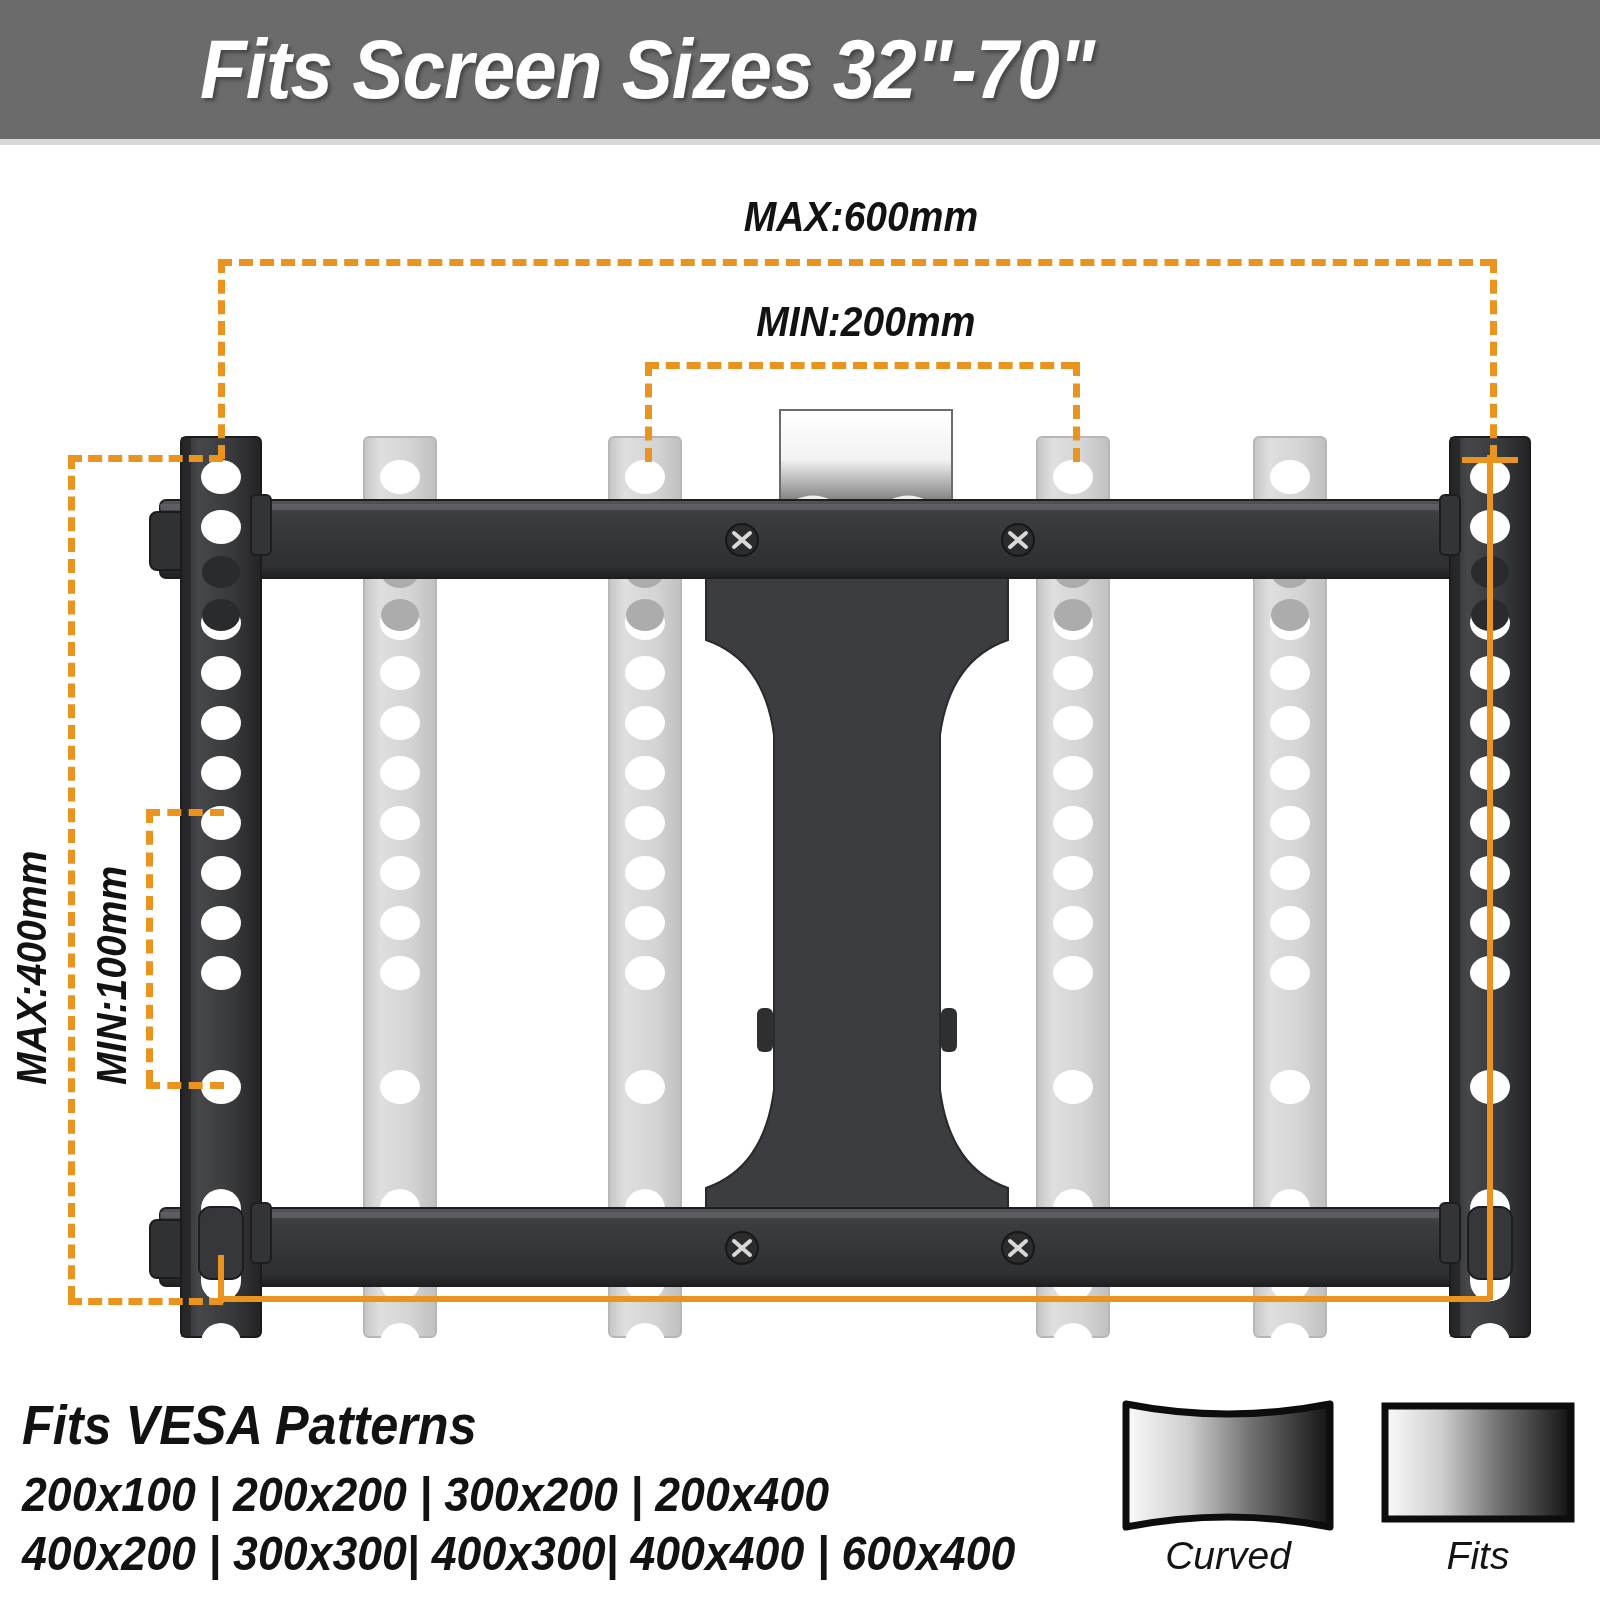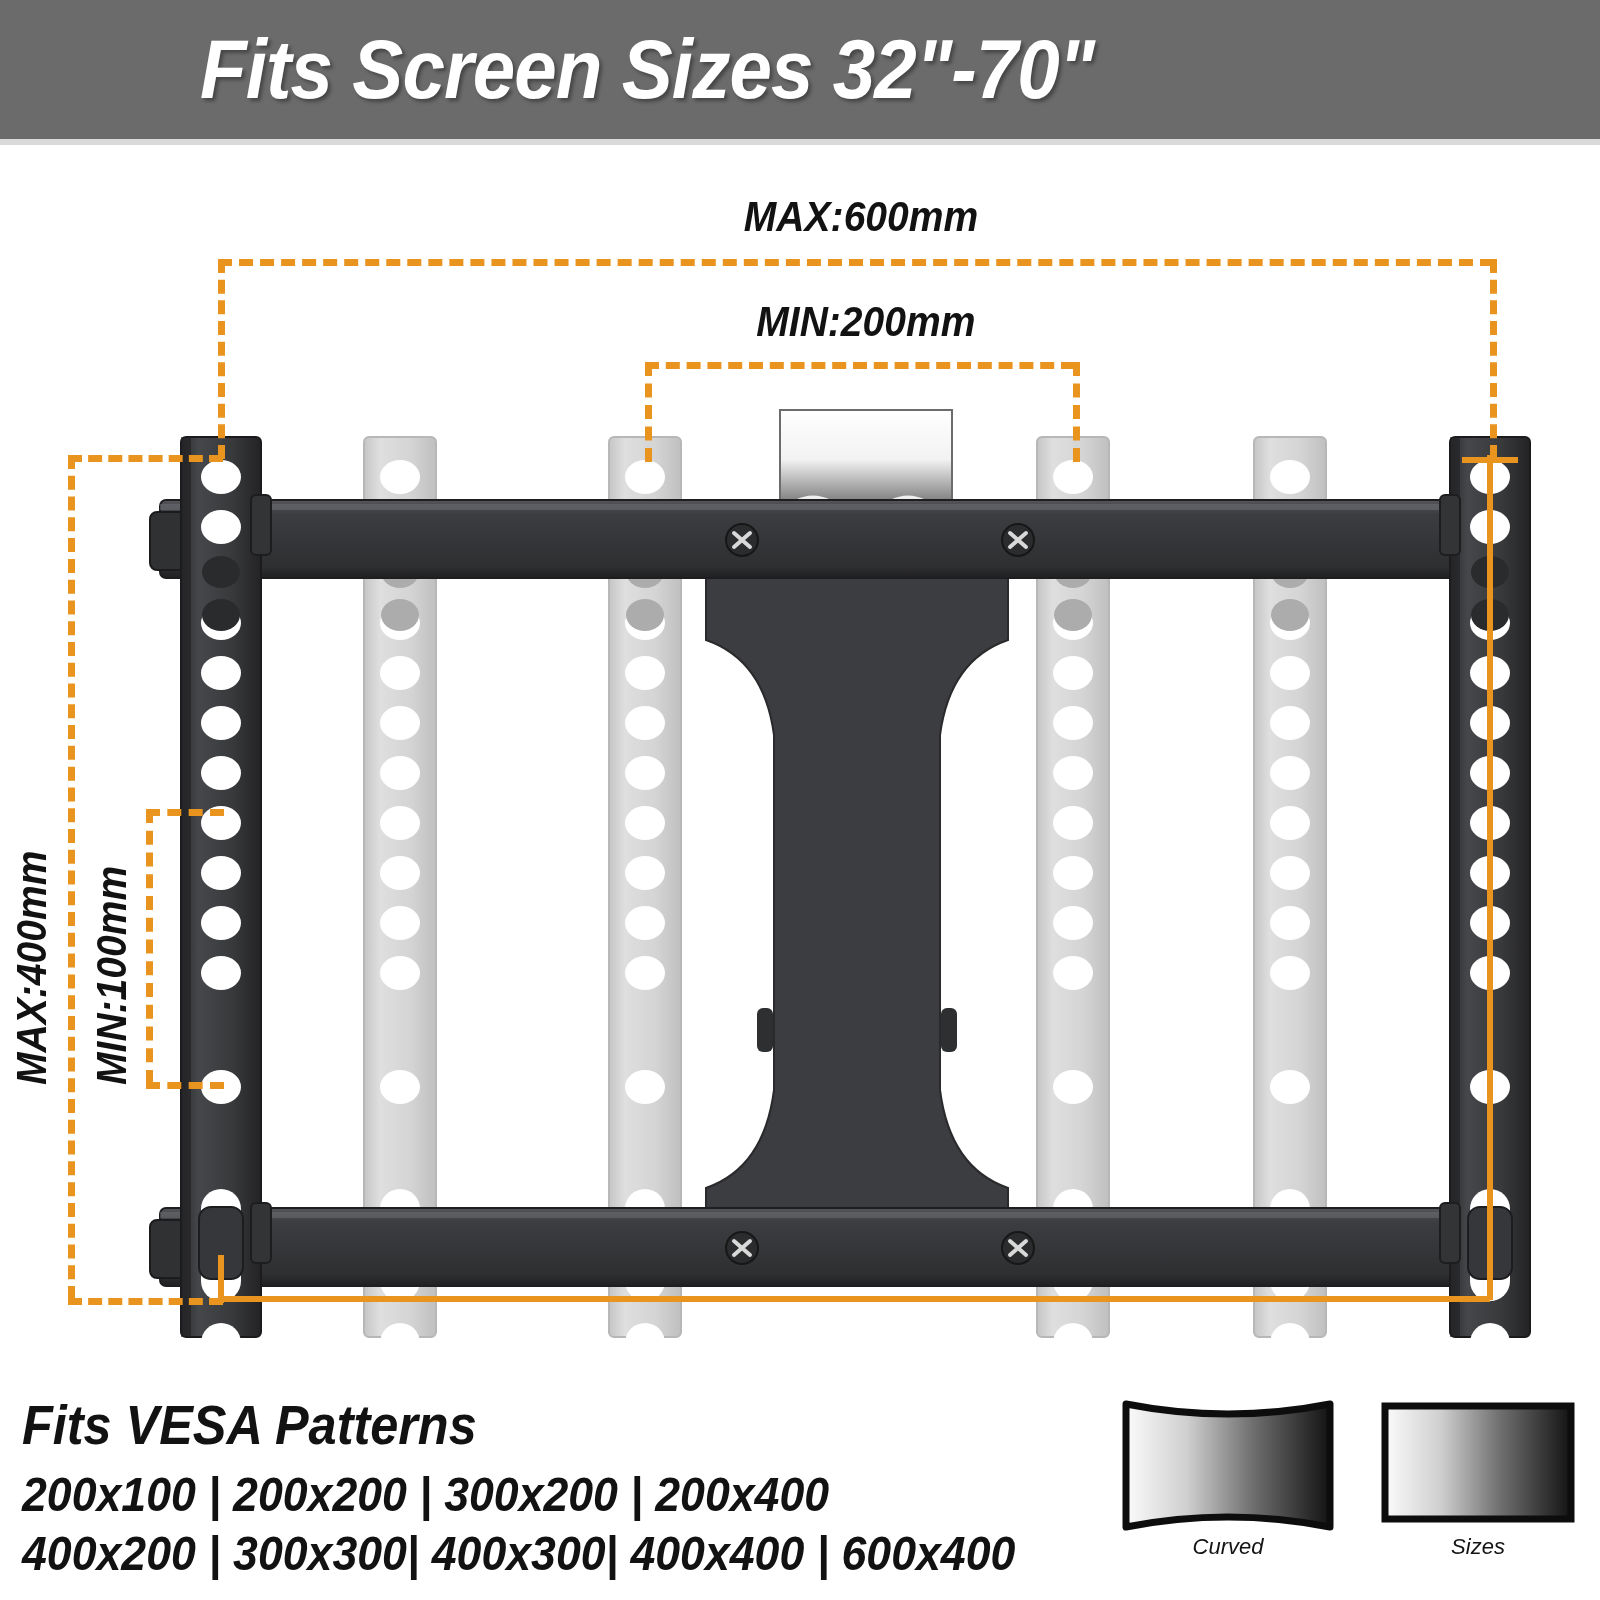--- a/index.html
+++ b/index.html
@@ -97,21 +97,21 @@
   }
   .vesa-line.l1{top:1467px;}
   .vesa-line.l2{top:1526px;}
 
   
   .tv-group{position:absolute;}
   .tv-group.curved{left:1118px;top:1398px;}
   .tv-group.flat{left:1378px;top:1398px;}
   .tv-caption{
     position:absolute;width:100%;text-align:center;top:136px;
-    font-size:22px;font-style:italic;color:#141414;
+    font-size:39px;font-style:italic;color:#141414;
     white-space:nowrap;
   }
 </style>
 </head>
 <body>
 
 <div id="root">
 
   <div class="header">
     <div class="header-title">Fits Screen Sizes 32"-70"</div>
@@ -336,16 +336,16 @@
       <defs>
         <linearGradient id="gradScreenF" x1="0" y1="0" x2="1" y2="0">
           <stop offset="0%" stop-color="#fbfbfb"></stop>
           <stop offset="30%" stop-color="#cfcfcf"></stop>
           <stop offset="62%" stop-color="#6f6f6f"></stop>
           <stop offset="100%" stop-color="#131313"></stop>
         </linearGradient>
       </defs>
       <rect x="7" y="8" width="186" height="113" fill="url(#gradScreenF)" stroke="#0d0d0d" stroke-width="7"></rect>
     </svg>
-    <div class="tv-caption">Sizes</div>
+    <div class="tv-caption">Fits</div>
   </div>
 
 </div>
 
 </body></html>

